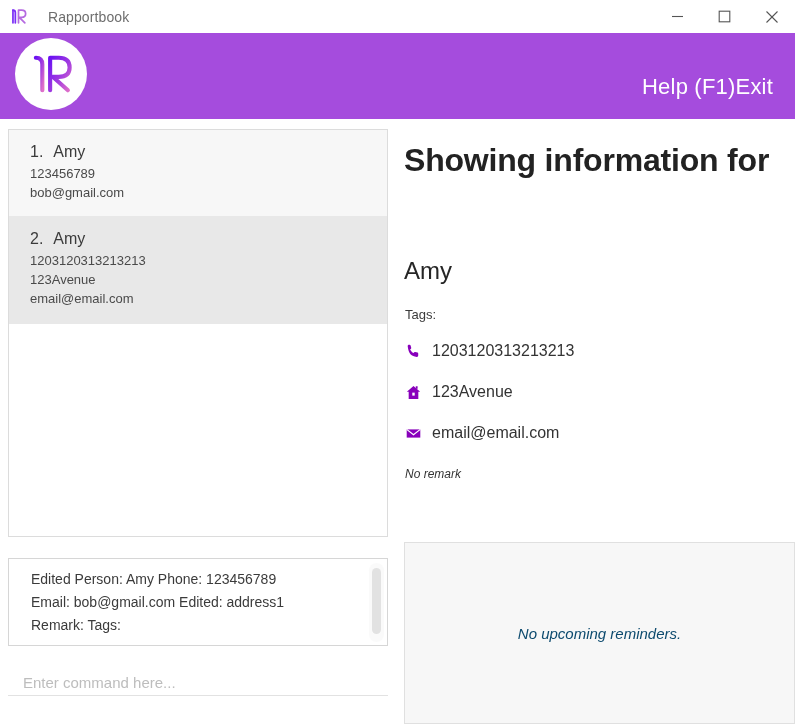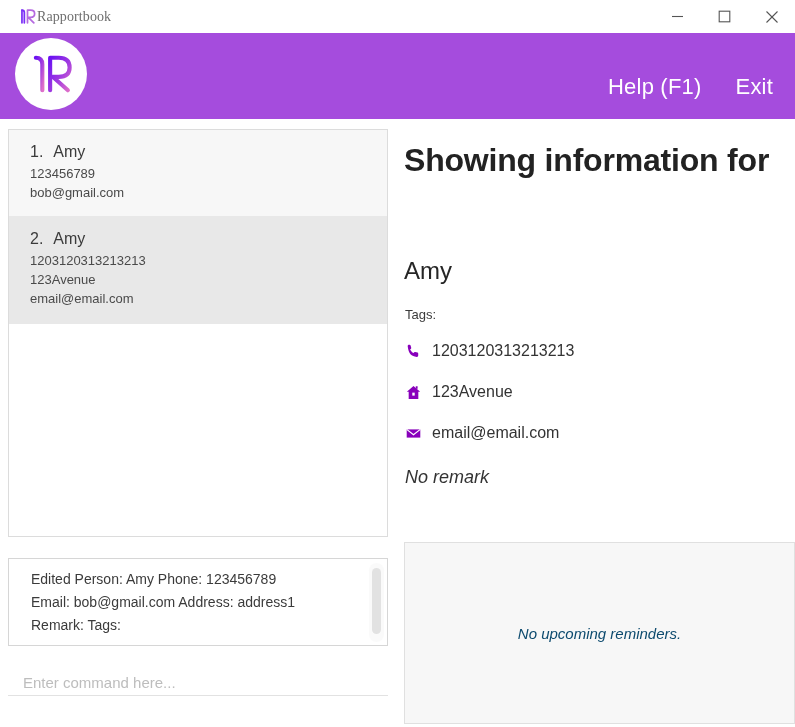--- a/index.html
+++ b/index.html
@@ -25,23 +25,22 @@
     top: 0; left: 0;
     width: 795px;
     height: 33px;
     background: #ffffff;
     display: flex;
     align-items: center;
   }
   .titlebar-left {
     display: flex;
     align-items: center;
-    gap: 0;
-    padding-left: 18px;
-    font-family: Liberation Serif, serif;
+    gap: 20px;
+    padding-left: 9px;
   }
   .tb-logo {
     width: 19px;
     height: 19px;
     display: block;
   }
   .tb-title {
     font-size: 14px;
     color: #6e6e6e;
     letter-spacing: 0.1px;
@@ -87,21 +86,20 @@
   }
   .brand-circle svg { display: block; }
 
   .header-menu {
     position: absolute;
     right: 22px;
     top: 0;
     height: 108px;
     display: flex;
     align-items: center;
-    gap: 34px;
   }
   .menu-item {
     color: #ffffff;
     font-size: 22px;
     font-weight: 400;
     letter-spacing: 0.2px;
     white-space: nowrap;
     cursor: default;
   }
 
@@ -262,21 +260,21 @@
   }
   .detail-icon svg { display: block; }
   .detail-value {
     font-size: 16px;
     color: #333333;
   }
   .detail-remark {
     position: absolute;
     left: 3px;
     top: 338px;
-    font-size: 18px;
+    font-size: 12px;
     font-style: italic;
     color: #333333;
   }
   .reminders-heading {
     position: absolute;
     left: 2px;
     top: 372px;
     font-size: 24px;
     color: #262626;
     font-weight: 400;
@@ -382,21 +380,21 @@
       </div>
       <div class="person-field">1203120313213213</div>
       <div class="person-field">123Avenue</div>
       <div class="person-field">email@email.com</div>
     </div>
 
   </div>
 
   <div class="result-box">
     <div class="result-line">Edited Person: Amy Phone: 123456789</div>
-    <div class="result-line">Email: bob@gmail.com Address: address1</div>
+    <div class="result-line">Email: bob@gmail.com Edited: address1</div>
     <div class="result-line">Remark:  Tags:</div>
     <div class="result-scrollbar">
       <div class="result-thumb"></div>
     </div>
   </div>
 
   <div class="command-wrap">
     <input class="command-input" type="text" placeholder="Enter command here..." style="">
   </div>
 

